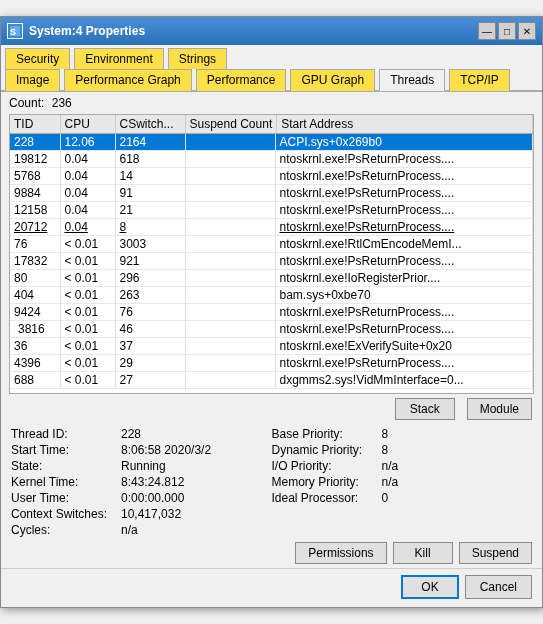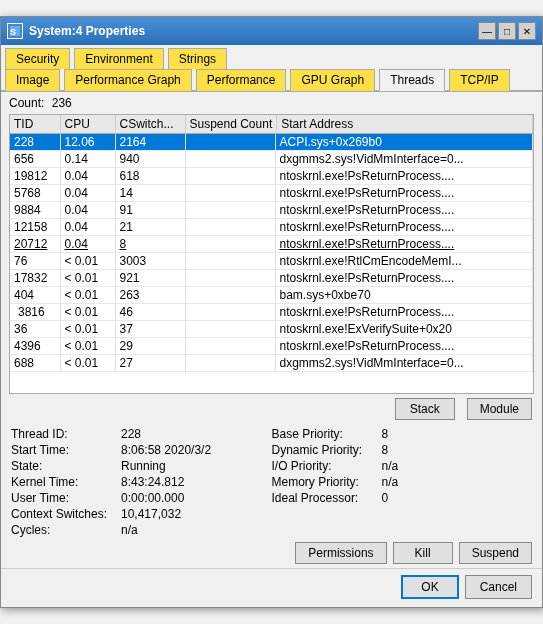--- a/index.html
+++ b/index.html
@@ -239,27 +239,20 @@
         </colgroup>
         <tbody id="threads-tbody">
         <tr style="background: rgb(0, 120, 215); color: white; border-bottom: 1px solid rgb(232, 232, 232);">
               <td style="padding: 1px 4px; font-size: 12px; border-right: 1px solid rgb(224, 224, 224); white-space: nowrap; overflow: hidden; text-overflow: ellipsis;">228</td>
               <td style="padding: 1px 4px; font-size: 12px; border-right: 1px solid rgb(224, 224, 224); white-space: nowrap; overflow: hidden; text-overflow: ellipsis;">12.06</td>
               <td style="padding: 1px 4px; font-size: 12px; border-right: 1px solid rgb(224, 224, 224); white-space: nowrap; overflow: hidden; text-overflow: ellipsis;">2164</td>
               <td style="padding: 1px 4px; font-size: 12px; border-right: 1px solid rgb(224, 224, 224); white-space: nowrap; overflow: hidden; text-overflow: ellipsis;"></td>
               <td style="padding: 1px 4px; font-size: 12px; border-right: 1px solid rgb(224, 224, 224); white-space: nowrap; overflow: hidden; text-overflow: ellipsis;">ACPI.sys+0x269b0</td>
             </tr>
             <tr style="border-bottom: 1px solid rgb(232, 232, 232);">
-              <td style="padding: 1px 4px; font-size: 12px; border-right: 1px solid rgb(224, 224, 224); white-space: nowrap; overflow: hidden; text-overflow: ellipsis;">656</td>
-              <td style="padding: 1px 4px; font-size: 12px; border-right: 1px solid rgb(224, 224, 224); white-space: nowrap; overflow: hidden; text-overflow: ellipsis;">0.14</td>
-              <td style="padding: 1px 4px; font-size: 12px; border-right: 1px solid rgb(224, 224, 224); white-space: nowrap; overflow: hidden; text-overflow: ellipsis;">940</td>
-              <td style="padding: 1px 4px; font-size: 12px; border-right: 1px solid rgb(224, 224, 224); white-space: nowrap; overflow: hidden; text-overflow: ellipsis;"></td>
-              <td style="padding: 1px 4px; font-size: 12px; border-right: 1px solid rgb(224, 224, 224); white-space: nowrap; overflow: hidden; text-overflow: ellipsis;">dxgmms2.sys!VidMmInterface=0...</td>
-            </tr>
-            <tr style="border-bottom: 1px solid rgb(232, 232, 232);">
               <td style="padding: 1px 4px; font-size: 12px; border-right: 1px solid rgb(224, 224, 224); white-space: nowrap; overflow: hidden; text-overflow: ellipsis;">19812</td>
               <td style="padding: 1px 4px; font-size: 12px; border-right: 1px solid rgb(224, 224, 224); white-space: nowrap; overflow: hidden; text-overflow: ellipsis;">0.04</td>
               <td style="padding: 1px 4px; font-size: 12px; border-right: 1px solid rgb(224, 224, 224); white-space: nowrap; overflow: hidden; text-overflow: ellipsis;">618</td>
               <td style="padding: 1px 4px; font-size: 12px; border-right: 1px solid rgb(224, 224, 224); white-space: nowrap; overflow: hidden; text-overflow: ellipsis;"></td>
               <td style="padding: 1px 4px; font-size: 12px; border-right: 1px solid rgb(224, 224, 224); white-space: nowrap; overflow: hidden; text-overflow: ellipsis;">ntoskrnl.exe!PsReturnProcess....</td>
             </tr>
             <tr style="border-bottom: 1px solid rgb(232, 232, 232);">
               <td style="padding: 1px 4px; font-size: 12px; border-right: 1px solid rgb(224, 224, 224); white-space: nowrap; overflow: hidden; text-overflow: ellipsis;">5768</td>
               <td style="padding: 1px 4px; font-size: 12px; border-right: 1px solid rgb(224, 224, 224); white-space: nowrap; overflow: hidden; text-overflow: ellipsis;">0.04</td>
               <td style="padding: 1px 4px; font-size: 12px; border-right: 1px solid rgb(224, 224, 224); white-space: nowrap; overflow: hidden; text-overflow: ellipsis;">14</td>
@@ -295,25 +288,39 @@
               <td style="padding: 1px 4px; font-size: 12px; border-right: 1px solid rgb(224, 224, 224); white-space: nowrap; overflow: hidden; text-overflow: ellipsis;">ntoskrnl.exe!RtlCmEncodeMemI...</td>
             </tr>
             <tr style="border-bottom: 1px solid rgb(232, 232, 232);">
               <td style="padding: 1px 4px; font-size: 12px; border-right: 1px solid rgb(224, 224, 224); white-space: nowrap; overflow: hidden; text-overflow: ellipsis;">17832</td>
               <td style="padding: 1px 4px; font-size: 12px; border-right: 1px solid rgb(224, 224, 224); white-space: nowrap; overflow: hidden; text-overflow: ellipsis;">&lt; 0.01</td>
               <td style="padding: 1px 4px; font-size: 12px; border-right: 1px solid rgb(224, 224, 224); white-space: nowrap; overflow: hidden; text-overflow: ellipsis;">921</td>
               <td style="padding: 1px 4px; font-size: 12px; border-right: 1px solid rgb(224, 224, 224); white-space: nowrap; overflow: hidden; text-overflow: ellipsis;"></td>
               <td style="padding: 1px 4px; font-size: 12px; border-right: 1px solid rgb(224, 224, 224); white-space: nowrap; overflow: hidden; text-overflow: ellipsis;">ntoskrnl.exe!PsReturnProcess....</td>
             </tr>
             <tr style="border-bottom: 1px solid rgb(232, 232, 232);">
+              <td style="padding: 1px 4px; font-size: 12px; border-right: 1px solid rgb(224, 224, 224); white-space: nowrap; overflow: hidden; text-overflow: ellipsis;">80</td>
+              <td style="padding: 1px 4px; font-size: 12px; border-right: 1px solid rgb(224, 224, 224); white-space: nowrap; overflow: hidden; text-overflow: ellipsis;">&lt; 0.01</td>
+              <td style="padding: 1px 4px; font-size: 12px; border-right: 1px solid rgb(224, 224, 224); white-space: nowrap; overflow: hidden; text-overflow: ellipsis;">296</td>
+              <td style="padding: 1px 4px; font-size: 12px; border-right: 1px solid rgb(224, 224, 224); white-space: nowrap; overflow: hidden; text-overflow: ellipsis;"></td>
+              <td style="padding: 1px 4px; font-size: 12px; border-right: 1px solid rgb(224, 224, 224); white-space: nowrap; overflow: hidden; text-overflow: ellipsis;">ntoskrnl.exe!IoRegisterPrior....</td>
+            </tr>
+            <tr style="border-bottom: 1px solid rgb(232, 232, 232);">
               <td style="padding: 1px 4px; font-size: 12px; border-right: 1px solid rgb(224, 224, 224); white-space: nowrap; overflow: hidden; text-overflow: ellipsis;">404</td>
               <td style="padding: 1px 4px; font-size: 12px; border-right: 1px solid rgb(224, 224, 224); white-space: nowrap; overflow: hidden; text-overflow: ellipsis;">&lt; 0.01</td>
               <td style="padding: 1px 4px; font-size: 12px; border-right: 1px solid rgb(224, 224, 224); white-space: nowrap; overflow: hidden; text-overflow: ellipsis;">263</td>
               <td style="padding: 1px 4px; font-size: 12px; border-right: 1px solid rgb(224, 224, 224); white-space: nowrap; overflow: hidden; text-overflow: ellipsis;"></td>
               <td style="padding: 1px 4px; font-size: 12px; border-right: 1px solid rgb(224, 224, 224); white-space: nowrap; overflow: hidden; text-overflow: ellipsis;">bam.sys+0xbe70</td>
+            </tr>
+            <tr style="border-bottom: 1px solid rgb(232, 232, 232);">
+              <td style="padding: 1px 4px; font-size: 12px; border-right: 1px solid rgb(224, 224, 224); white-space: nowrap; overflow: hidden; text-overflow: ellipsis;">9424</td>
+              <td style="padding: 1px 4px; font-size: 12px; border-right: 1px solid rgb(224, 224, 224); white-space: nowrap; overflow: hidden; text-overflow: ellipsis;">&lt; 0.01</td>
+              <td style="padding: 1px 4px; font-size: 12px; border-right: 1px solid rgb(224, 224, 224); white-space: nowrap; overflow: hidden; text-overflow: ellipsis;">76</td>
+              <td style="padding: 1px 4px; font-size: 12px; border-right: 1px solid rgb(224, 224, 224); white-space: nowrap; overflow: hidden; text-overflow: ellipsis;"></td>
+              <td style="padding: 1px 4px; font-size: 12px; border-right: 1px solid rgb(224, 224, 224); white-space: nowrap; overflow: hidden; text-overflow: ellipsis;">ntoskrnl.exe!PsReturnProcess....</td>
             </tr>
             <tr style="border-bottom: 1px solid rgb(232, 232, 232);">
               <td style="padding: 1px 8px; font-size: 12px; border-right: 1px solid rgb(224, 224, 224); white-space: nowrap; overflow: hidden; text-overflow: ellipsis;">3816</td>
               <td style="padding: 1px 4px; font-size: 12px; border-right: 1px solid rgb(224, 224, 224); white-space: nowrap; overflow: hidden; text-overflow: ellipsis;">&lt; 0.01</td>
               <td style="padding: 1px 4px; font-size: 12px; border-right: 1px solid rgb(224, 224, 224); white-space: nowrap; overflow: hidden; text-overflow: ellipsis;">46</td>
               <td style="padding: 1px 4px; font-size: 12px; border-right: 1px solid rgb(224, 224, 224); white-space: nowrap; overflow: hidden; text-overflow: ellipsis;"></td>
               <td style="padding: 1px 4px; font-size: 12px; border-right: 1px solid rgb(224, 224, 224); white-space: nowrap; overflow: hidden; text-overflow: ellipsis;">ntoskrnl.exe!PsReturnProcess....</td>
             </tr>
             <tr style="border-bottom: 1px solid rgb(232, 232, 232);">
               <td style="padding: 1px 4px; font-size: 12px; border-right: 1px solid rgb(224, 224, 224); white-space: nowrap; overflow: hidden; text-overflow: ellipsis;">36</td>

